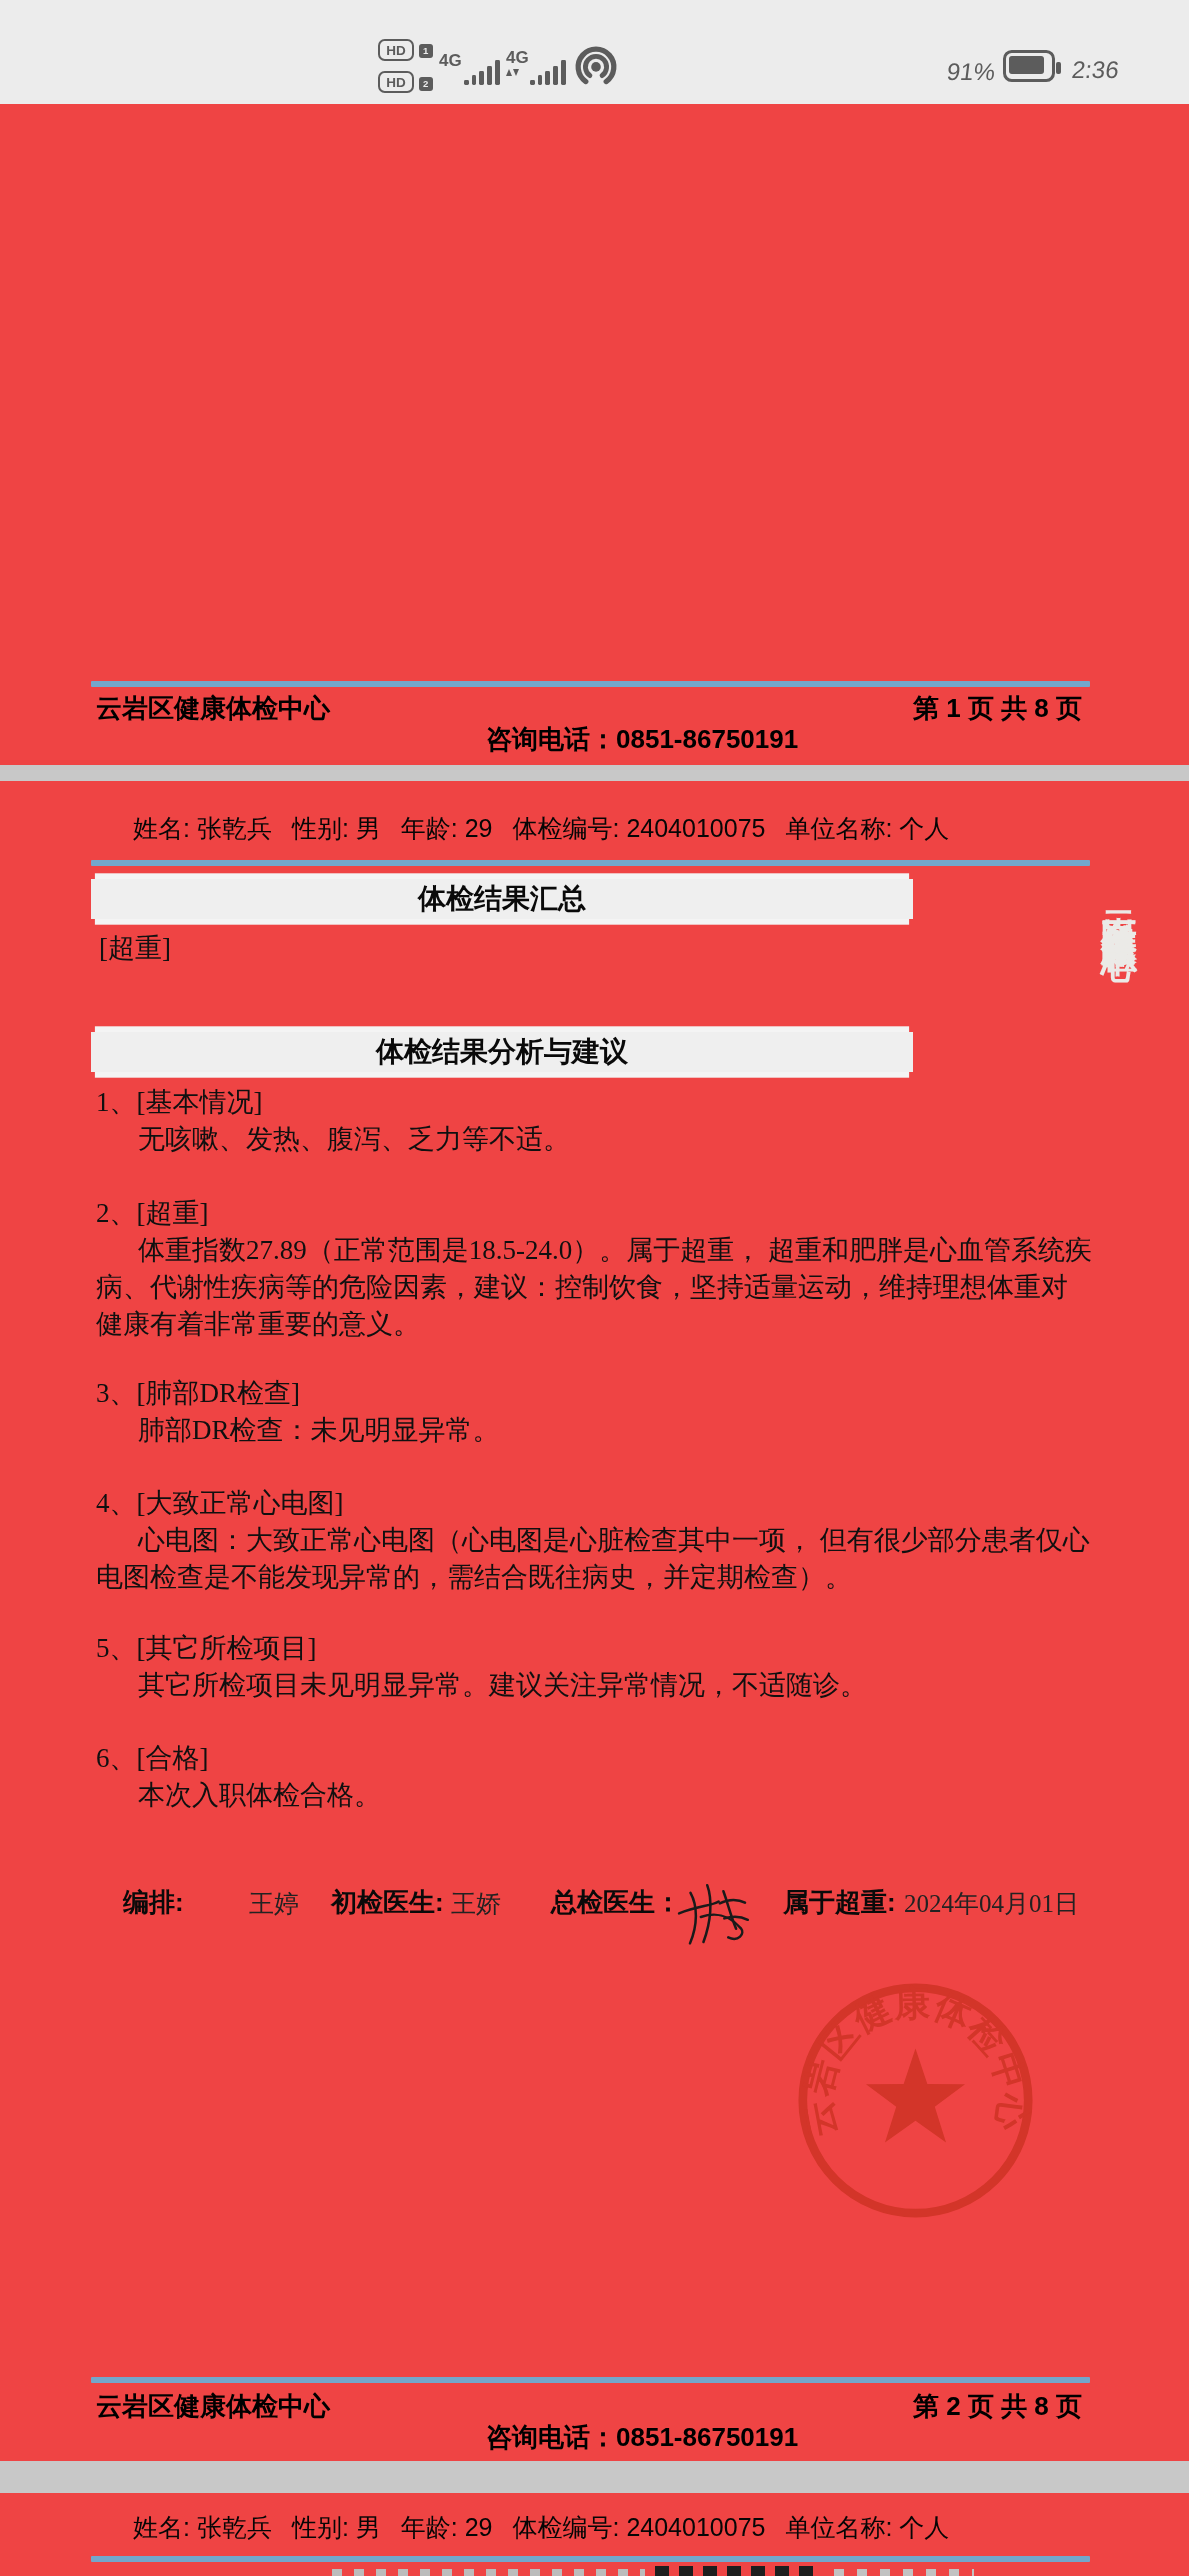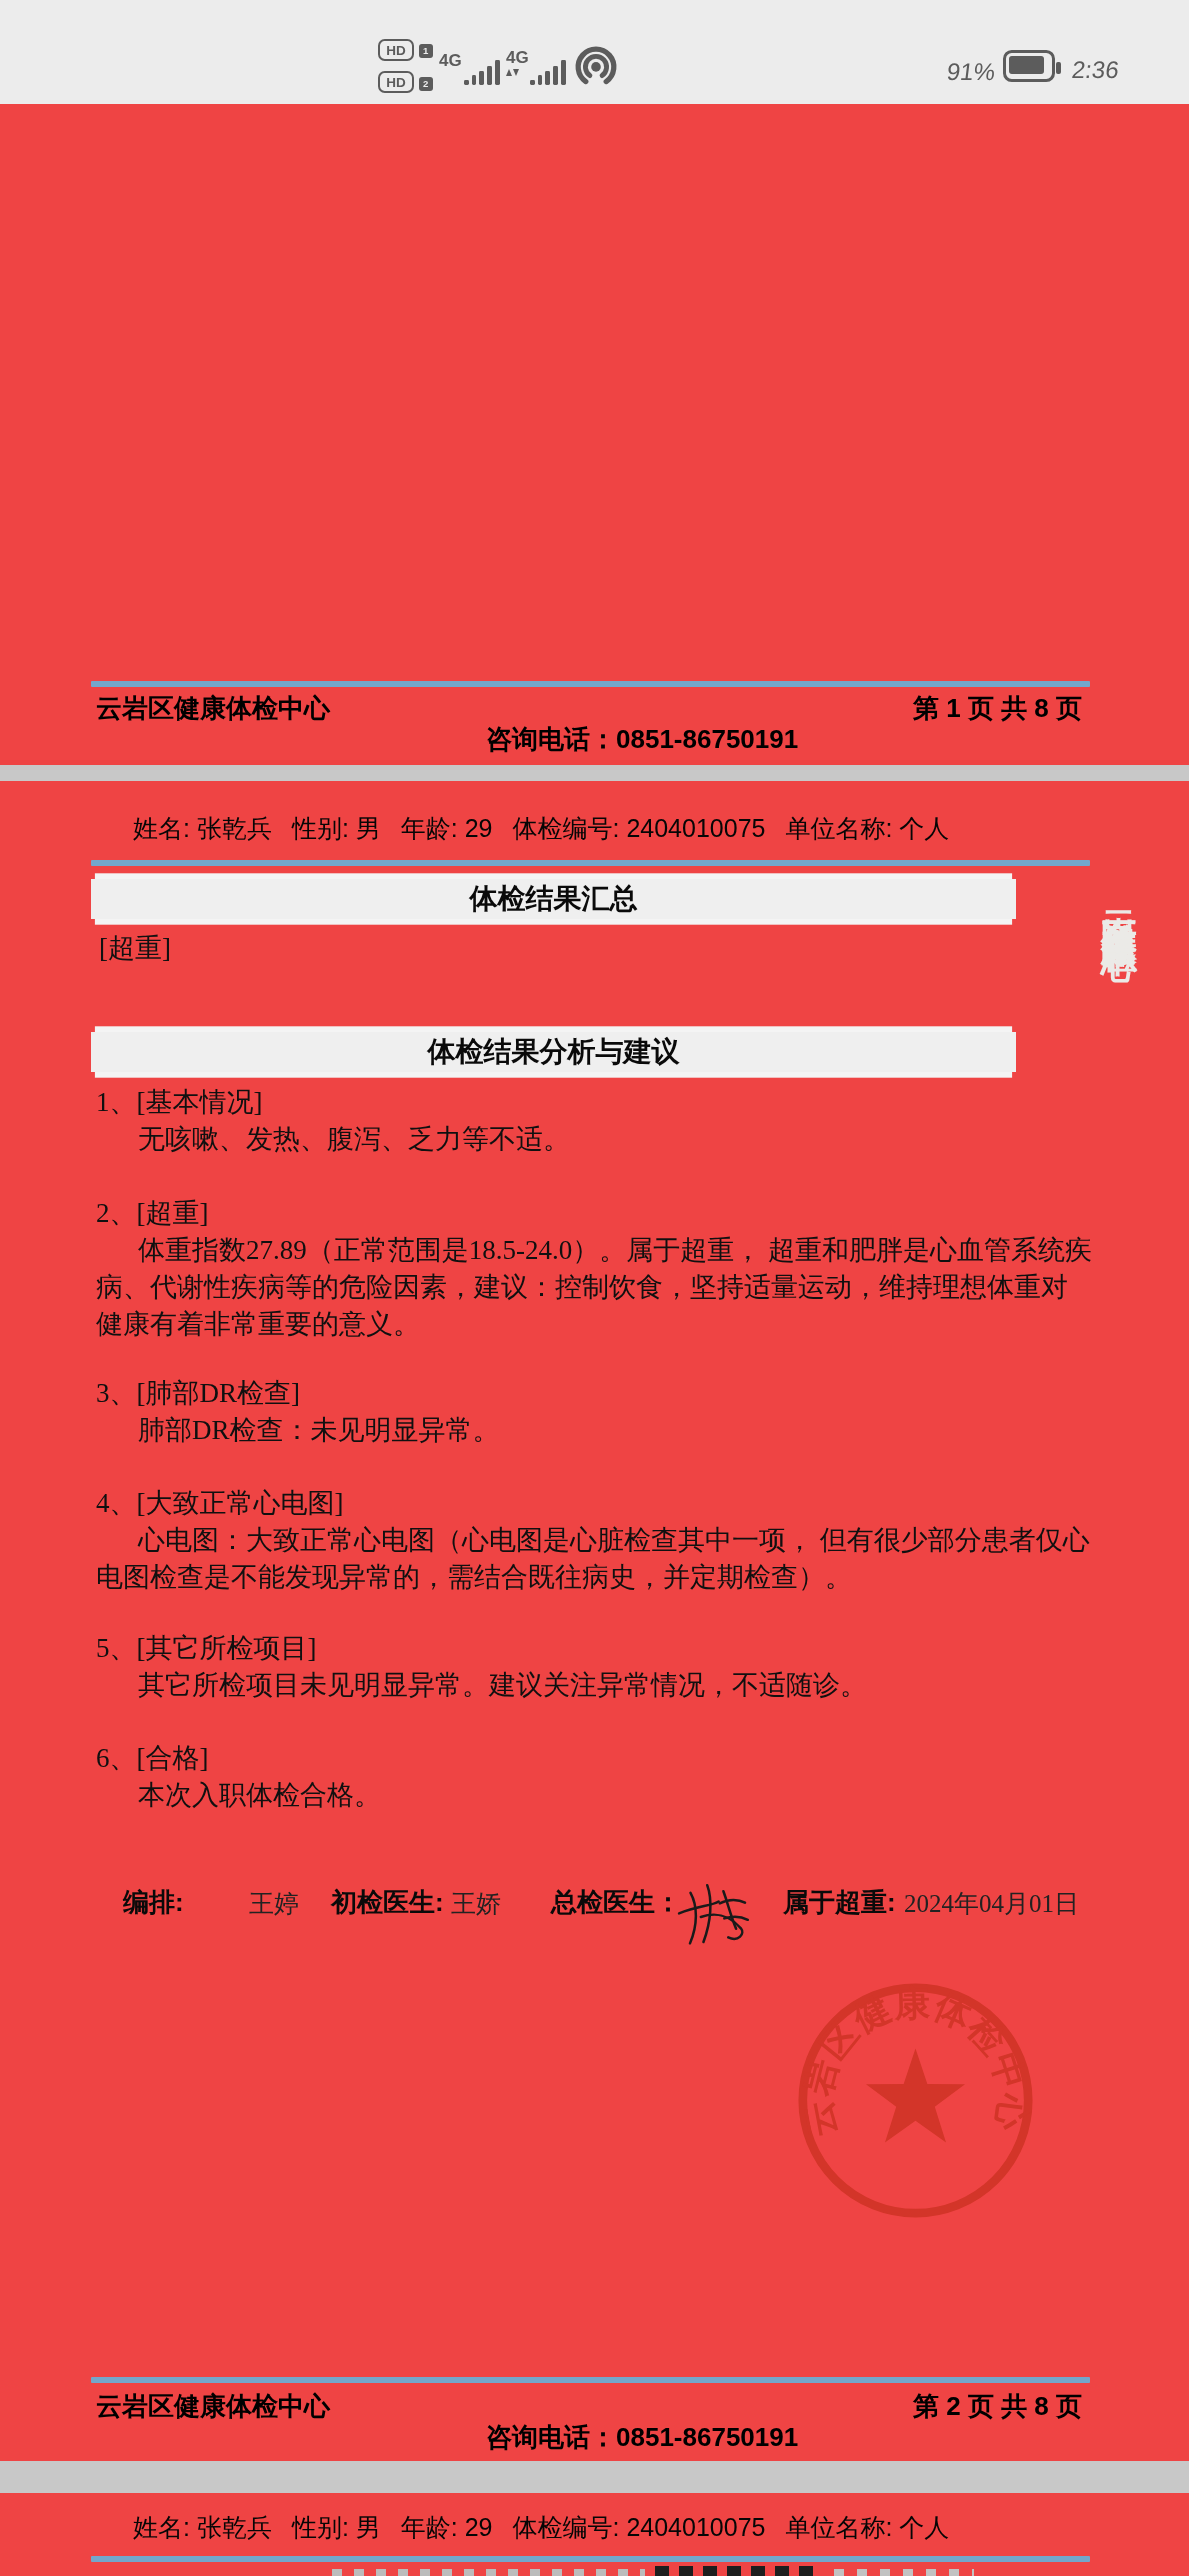--- a/index.html
+++ b/index.html
@@ -38,21 +38,21 @@
   .sep1 { top:765px; height:16.4px; }
   .sep2 { top:2461px; height:32px; }
   .bline { position:absolute; left:91px; width:999px; height:5.8px; background:#74a7cb; border-radius:1px; }
 
   .footer-org   { position:absolute; left:96px; font-size:26px; font-weight:bold; }
   .footer-phone { position:absolute; left:486px; font-size:26px; font-weight:bold;margin-top:31px; }
   .footer-page  { position:absolute; left:913px; font-size:26px; font-weight:bold; }
 
   .info-row { position:absolute; left:89px; display:flex; gap:20px; font-size:25px; font-weight:500; color:#060606;margin-left:44px; }
 
-  .tbar { position:absolute; left:91px; width:925px; height:40px; background:#efefef;
+  .tbar { position:absolute; left:91px; width:822px; height:40px; background:#efefef;
           display:flex; align-items:center; justify-content:center;
           font-size:28px; font-weight:bold; color:#0a0a0a;
           box-shadow:0 -9.6px 0 -3.9px #f4f4f4, 0 9.6px 0 -3.9px #f4f4f4; }
 
   .serif { font-family:"Liberation Serif", serif; }
   .summary-item { position:absolute; left:99px; top:930px; font-size:27px; color:#111; }
   .item { position:absolute; left:96px; width:996px; font-size:27px; line-height:37px; color:#101010; }
   .item .head { display:block; }
   .item .body { display:block; text-indent:42px; }
 

